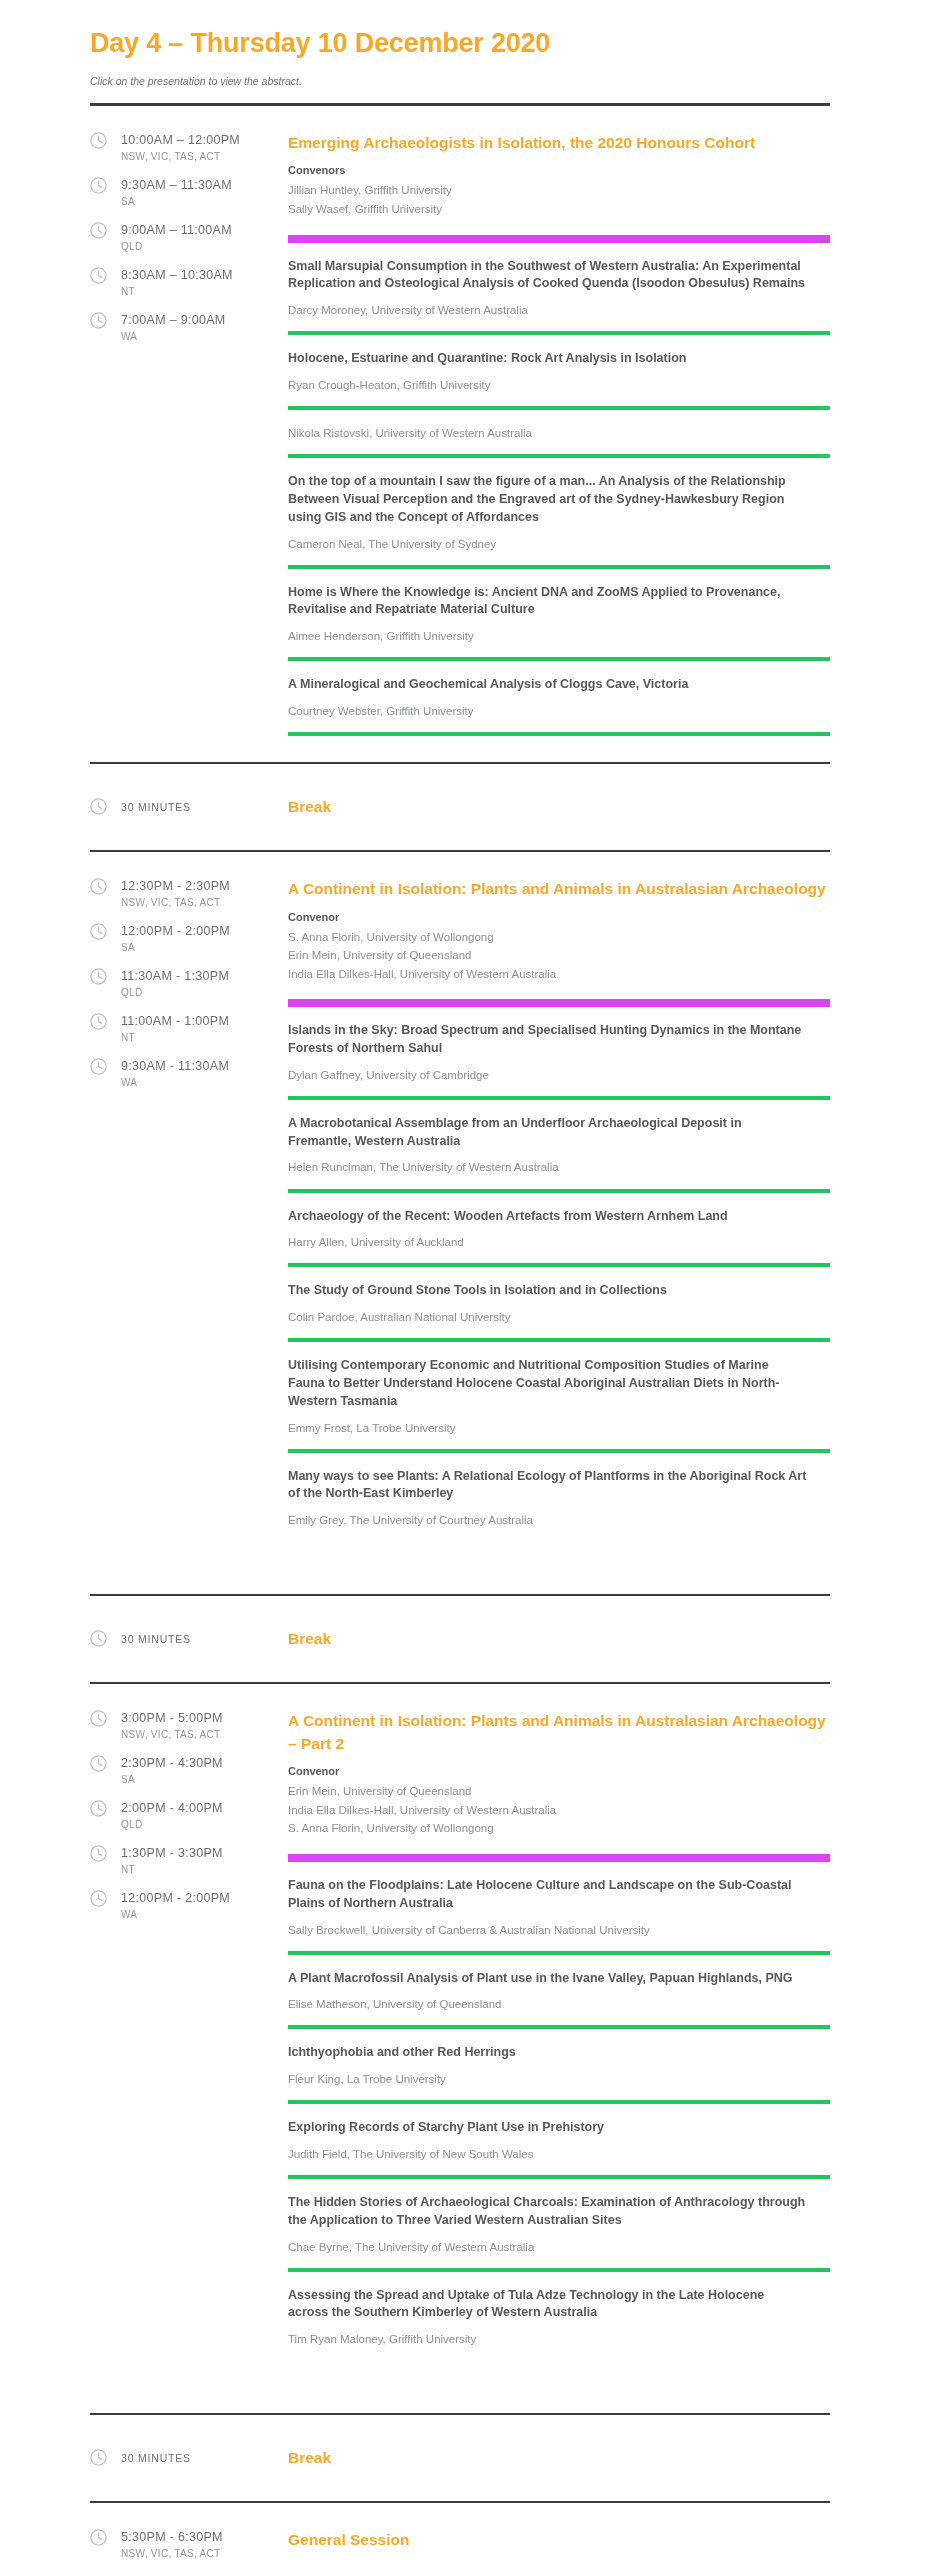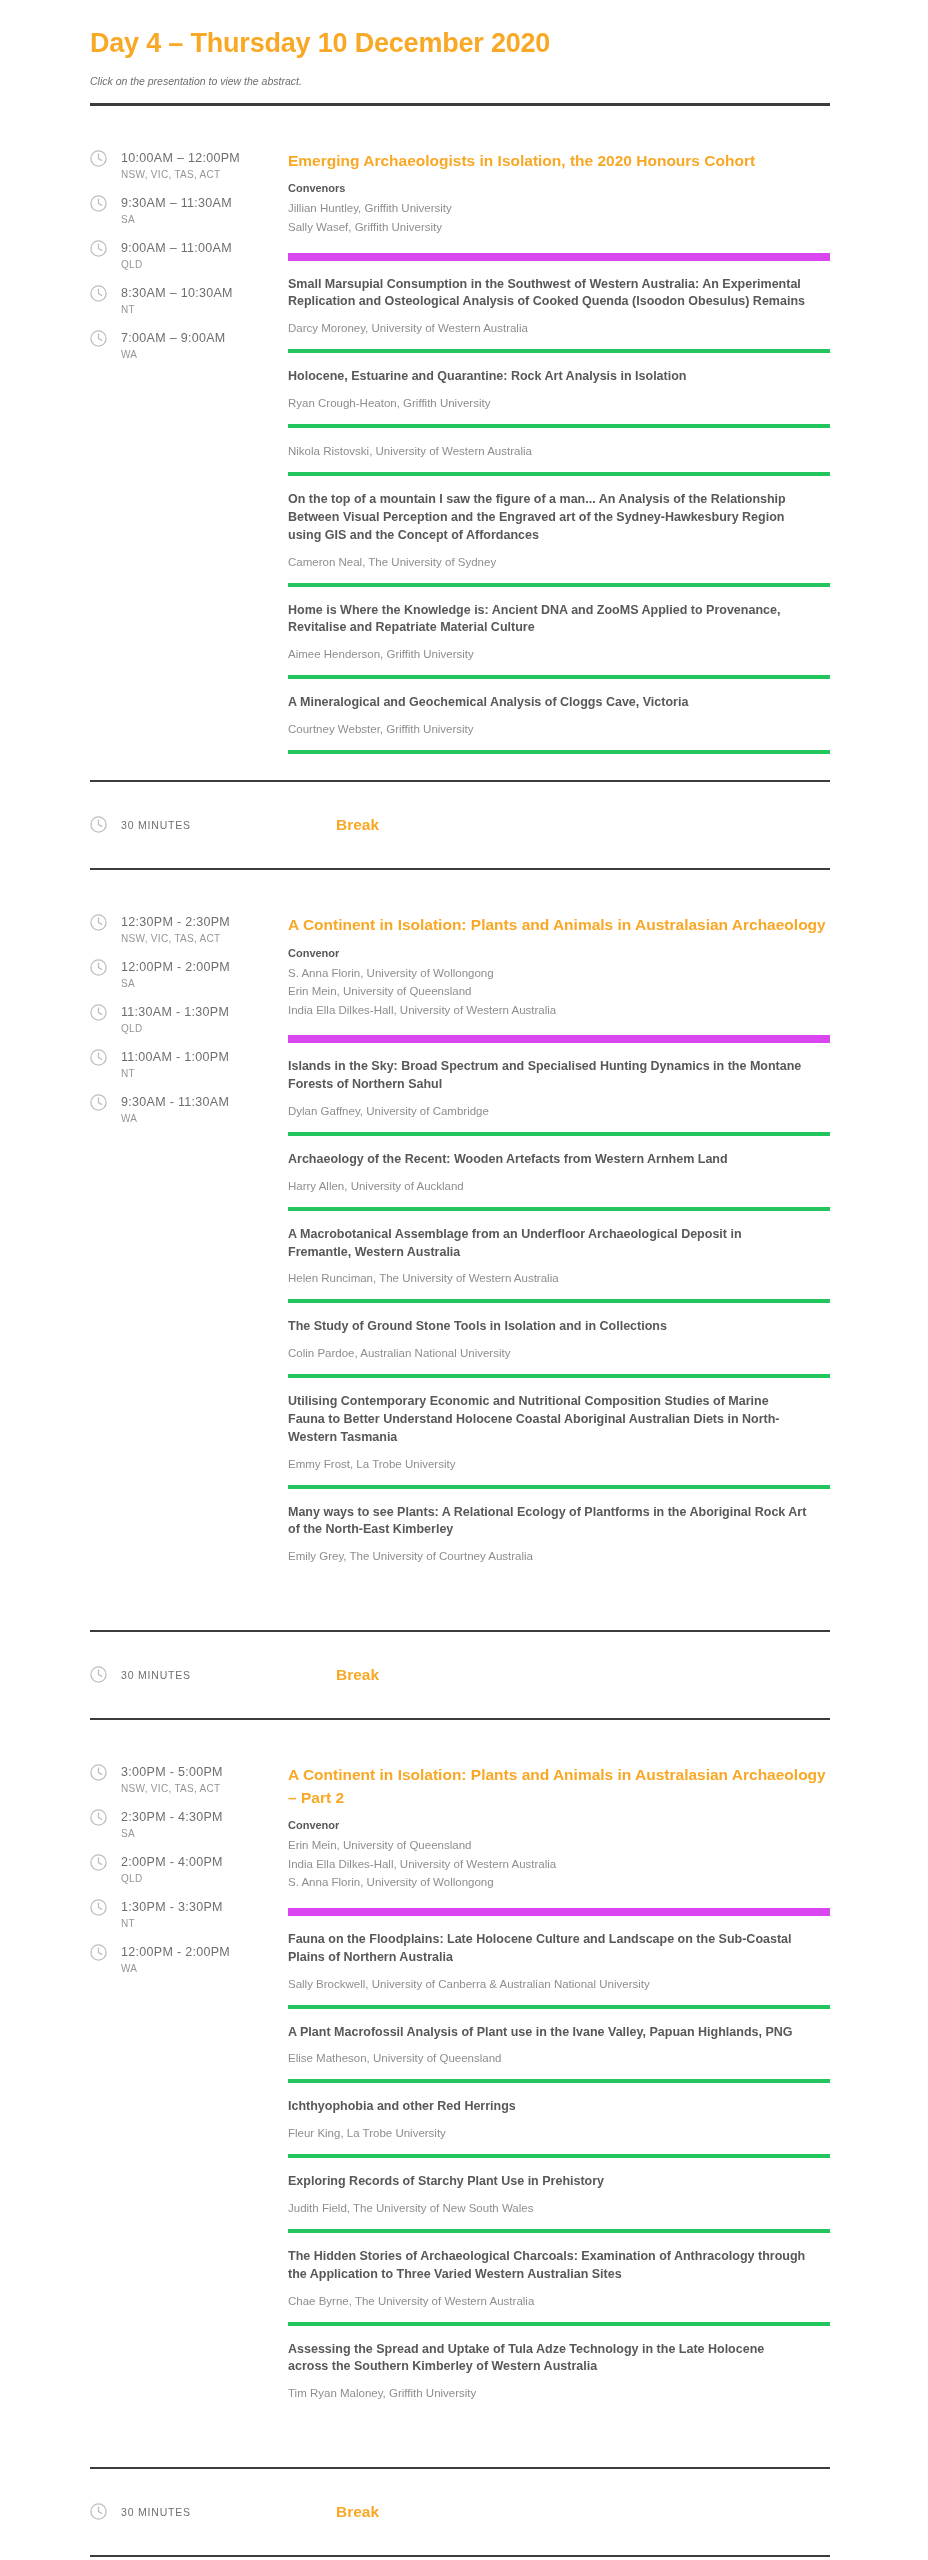--- a/index.html
+++ b/index.html
@@ -29,22 +29,22 @@
     margin-bottom: 16px;
   }
   .dark-divider {
     border: none;
     border-top: 3px solid #3c3c3e;
     width: 100%;
   }
   .dark-divider.thin { border-top-width: 2px; }
   
   .section { display: flex; align-items: flex-start; }
-  .session-section { padding: 44px 0 26px 0; }
-  .break-section { padding: 34px 0 34px 0; gap: 48px; }
+  .session-section { padding: 26px 0 26px 0; }
+  .break-section { padding: 34px 0 34px 0; }
   .time-col { width: 198px; flex-shrink: 0; }
   .content-col { flex: 1; min-width: 0; }
   
   .time-entry { display: flex; margin-bottom: 13px; }
   .clock-wrap { width: 31px; flex-shrink: 0; padding-top: 0px; }
   .clock-wrap svg { display: block; }
   .time-text .range {
     font-size: 12.5px;
     color: #6d6e71;
     letter-spacing: 0.3px;
@@ -318,26 +318,26 @@
               <div class="convenor-name">Erin Mein, University of Queensland</div>
               <div class="convenor-name">India Ella Dilkes-Hall, University of Western Australia</div>
             </div>
       </div>
       <div class="presentations">
             <div class="presentation-item">
     <div class="presentation-title">Islands in the Sky: Broad Spectrum and Specialised Hunting Dynamics in the Montane Forests of Northern Sahul</div>
     <div class="presentation-presenter">Dylan Gaffney, University of Cambridge</div>
   </div>
             <div class="presentation-item">
+    <div class="presentation-title">A Macrobotanical Assemblage from an Underfloor Archaeological Deposit in Fremantle, Western Australia</div>
+    <div class="presentation-presenter">Helen Runciman, The University of Western Australia</div>
+  </div>
+            <div class="presentation-item">
     <div class="presentation-title">Archaeology of the Recent: Wooden Artefacts from Western Arnhem Land</div>
     <div class="presentation-presenter">Harry Allen, University of Auckland</div>
-  </div>
-            <div class="presentation-item">
-    <div class="presentation-title">A Macrobotanical Assemblage from an Underfloor Archaeological Deposit in Fremantle, Western Australia</div>
-    <div class="presentation-presenter">Helen Runciman, The University of Western Australia</div>
   </div>
             <div class="presentation-item">
     <div class="presentation-title">The Study of Ground Stone Tools in Isolation and in Collections</div>
     <div class="presentation-presenter">Colin Pardoe, Australian National University</div>
   </div>
             <div class="presentation-item">
     <div class="presentation-title">Utilising Contemporary Economic and Nutritional Composition Studies of Marine Fauna to Better Understand Holocene Coastal Aboriginal Australian Diets in North-Western Tasmania</div>
     <div class="presentation-presenter">Emmy Frost, La Trobe University</div>
   </div>
             <div class="presentation-item no-border">

